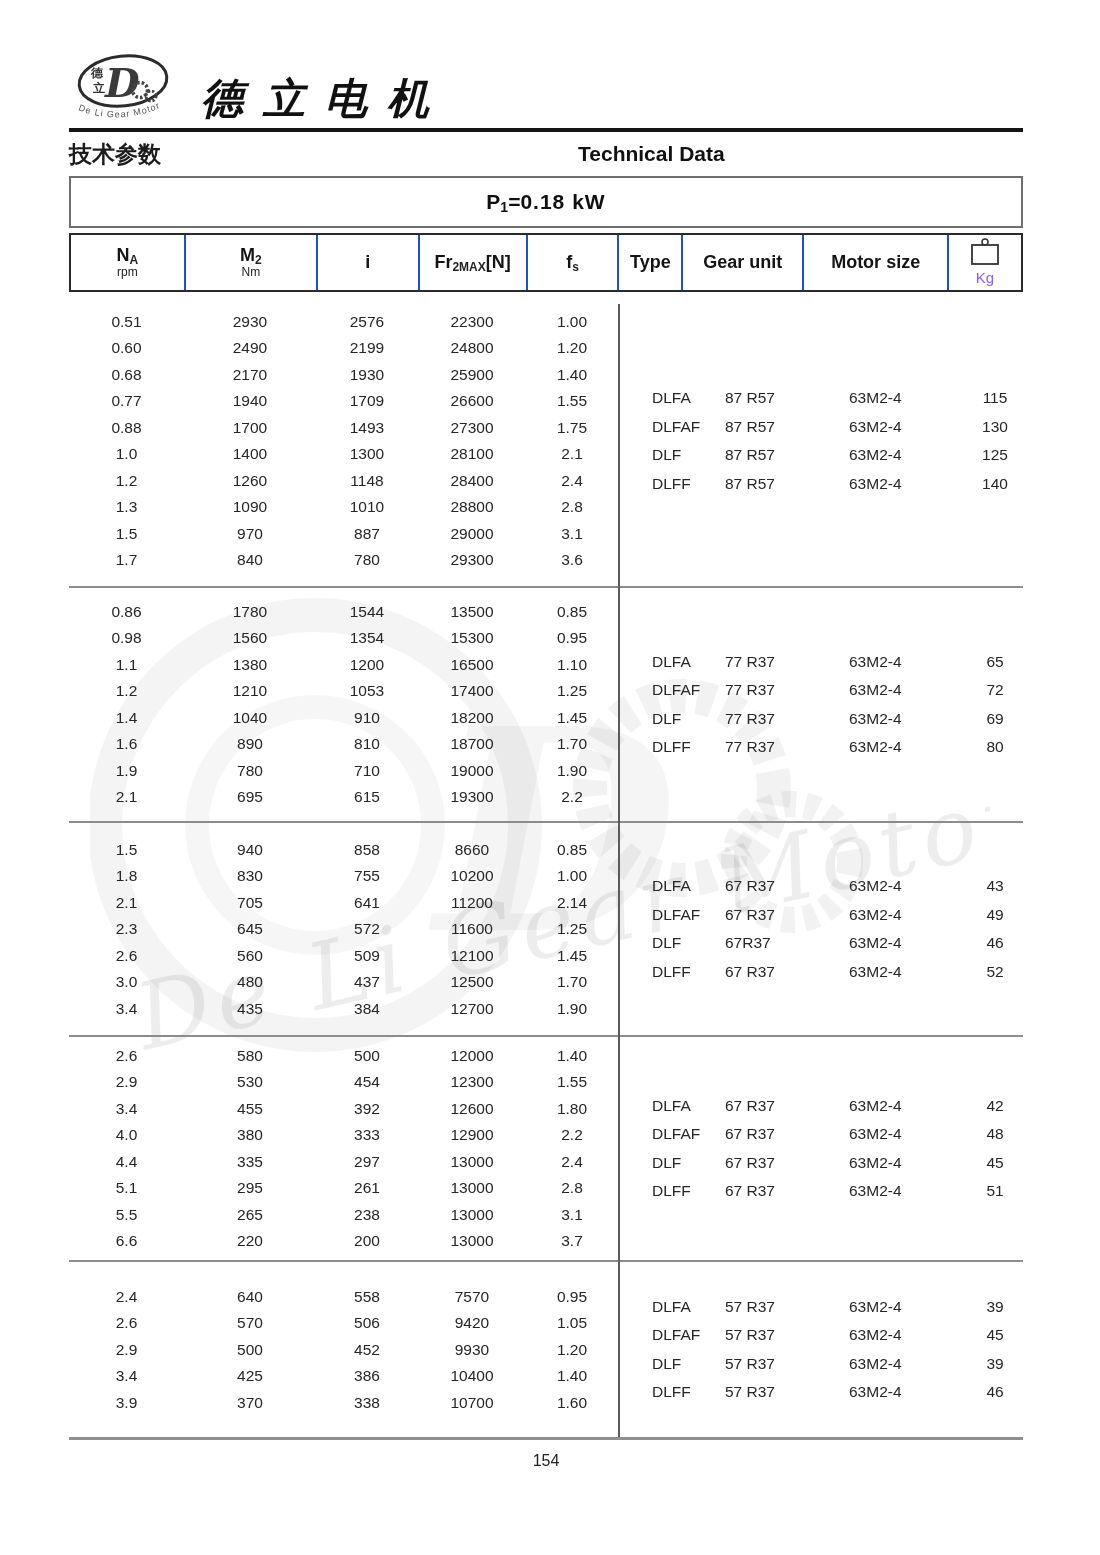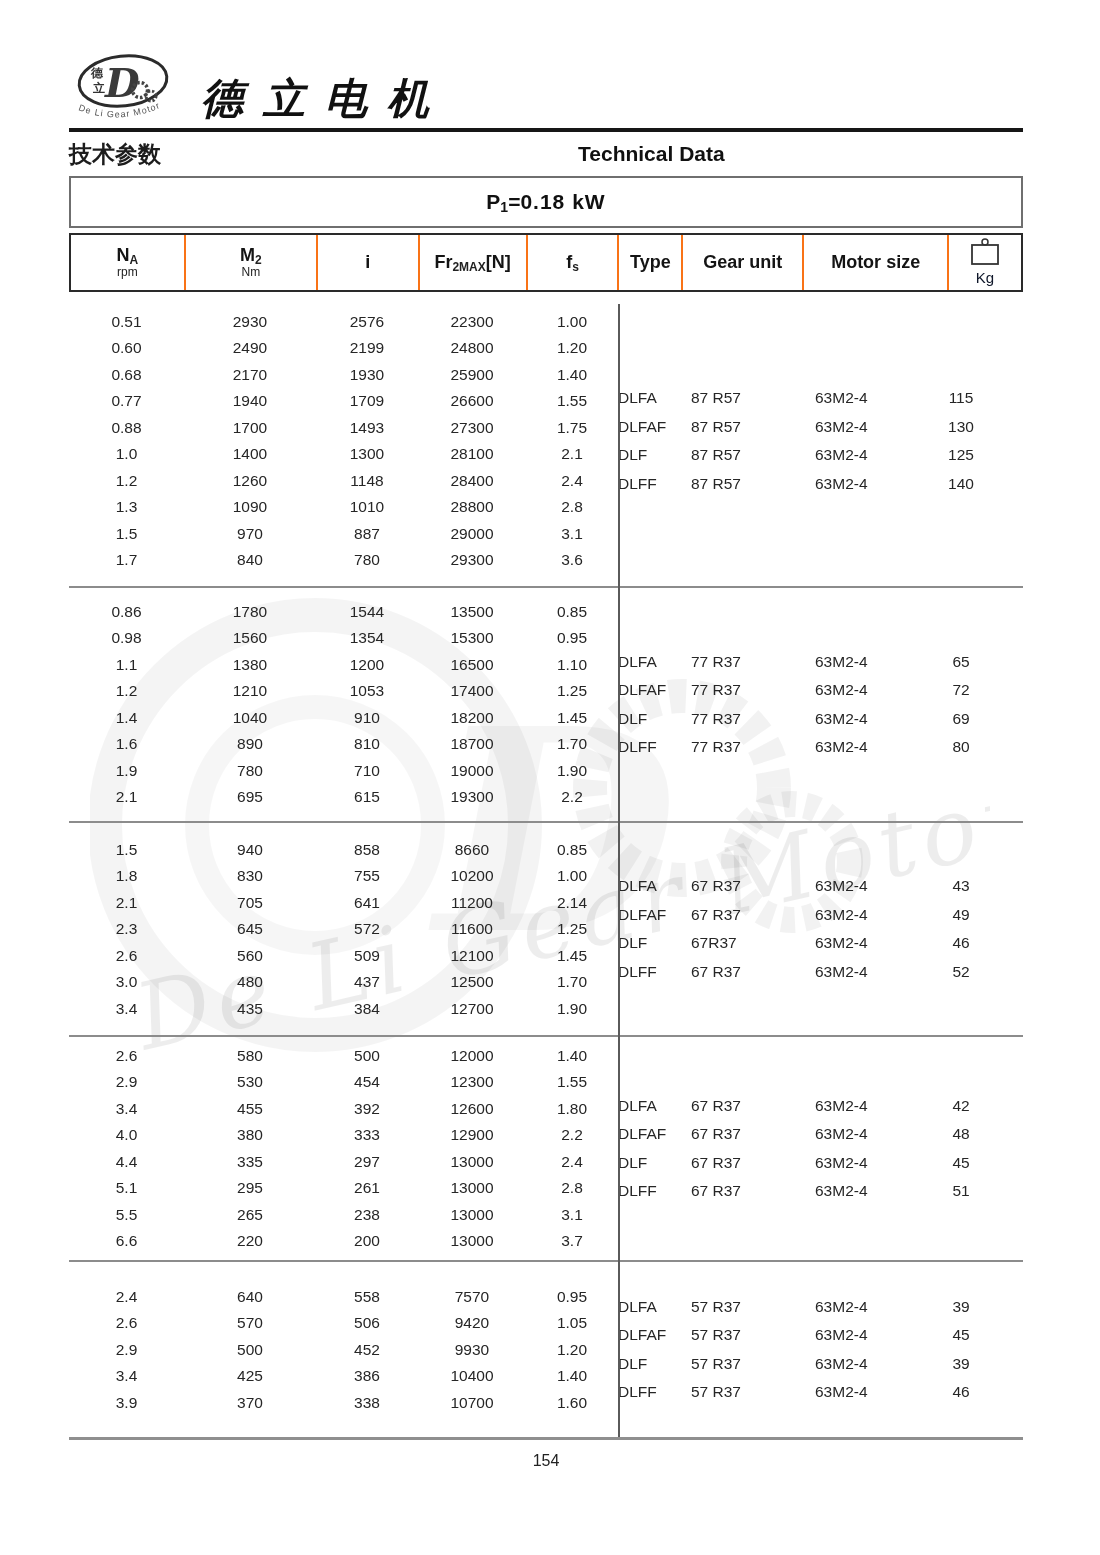--- a/index.html
+++ b/index.html
@@ -26,41 +26,41 @@
   }
   .power-box .pmain{font-size:21px;font-weight:bold;color:#111;}
   .power-box .psub{font-size:14px;font-weight:bold;color:#111;position:relative;top:5px;}
   .power-box .peq{font-size:21px;font-weight:bold;color:#111;}
   .power-box .pval{font-size:21px;font-weight:bold;color:#101010;letter-spacing:1px;}
   
   .thead{
     position:absolute;left:69px;top:233px;width:954px;height:59px;box-sizing:border-box;
     border:2px solid #2a2a2a;display:flex;z-index:2;background:transparent;
   }
-  .hcell{box-sizing:border-box;border-right:2px solid #f97316;display:flex;flex-direction:column;align-items:center;justify-content:center;line-height:1.15;}
+  .hcell{box-sizing:border-box;border-right:2px solid #1d4ed8;display:flex;flex-direction:column;align-items:center;justify-content:center;line-height:1.15;}
   .hcell:last-child{border-right:none;}
   .hc0{width:115px}.hc1{width:132px}.hc2{width:102px}.hc3{width:108px}.hc4{width:92px}
   .hc5{width:64px}.hc6{width:121px}.hc7{width:145px}.hc8{width:72px}
   .hmain{font-size:18px;font-weight:bold;color:#141414;}
   .hsub{font-size:12px;font-weight:bold;position:relative;top:3px;}
   .hunit{font-size:12px;color:#222;}
-  .kg-label{font-size:15px;color:#0f172a;margin-top:3px;}
+  .kg-label{font-size:15px;color:#8b5cf6;margin-top:3px;}
   
   .data-area{position:absolute;left:69px;top:296px;width:954px;height:1141px;z-index:1;}
   .vline{position:absolute;left:549px;top:8px;width:2px;height:1133px;background:#5a5a5a;}
   .block{display:flex;box-sizing:border-box;}
   .block.sep{border-bottom:2px solid #8c8c8c;}
   .left-grid{width:549px;display:flex;flex-direction:column;justify-content:center;}
   .drow{display:flex;height:26.5px;align-items:center;}
   .dcell{display:inline-block;text-align:center;font-size:15.5px;color:#262626;}
   .c0{width:115px}.c1{width:132px}.c2{width:102px}.c3{width:108px}.c4{width:92px}
   .right-panel{width:405px;display:flex;flex-direction:column;justify-content:center;}
   .trow{display:flex;height:28.5px;align-items:center;}
   .tcell{display:inline-block;font-size:15.5px;color:#262626;}
-  .t0{width:73px;text-align:left;}
+  .t0{margin-left:34px;width:73px;text-align:left;}
   .t1{width:124px;text-align:left;}
   .t2{width:124px;text-align:left;}
   .t3{width:44px;text-align:center;}
   
   .bottom-rule{position:absolute;left:69px;top:1437px;width:954px;height:3px;background:#8f8f8f;z-index:2;}
   .page-number{position:absolute;left:69px;top:1452px;width:954px;text-align:center;font-size:16px;color:#222;z-index:2;}
 </style>
 </head>
 <body>
 

